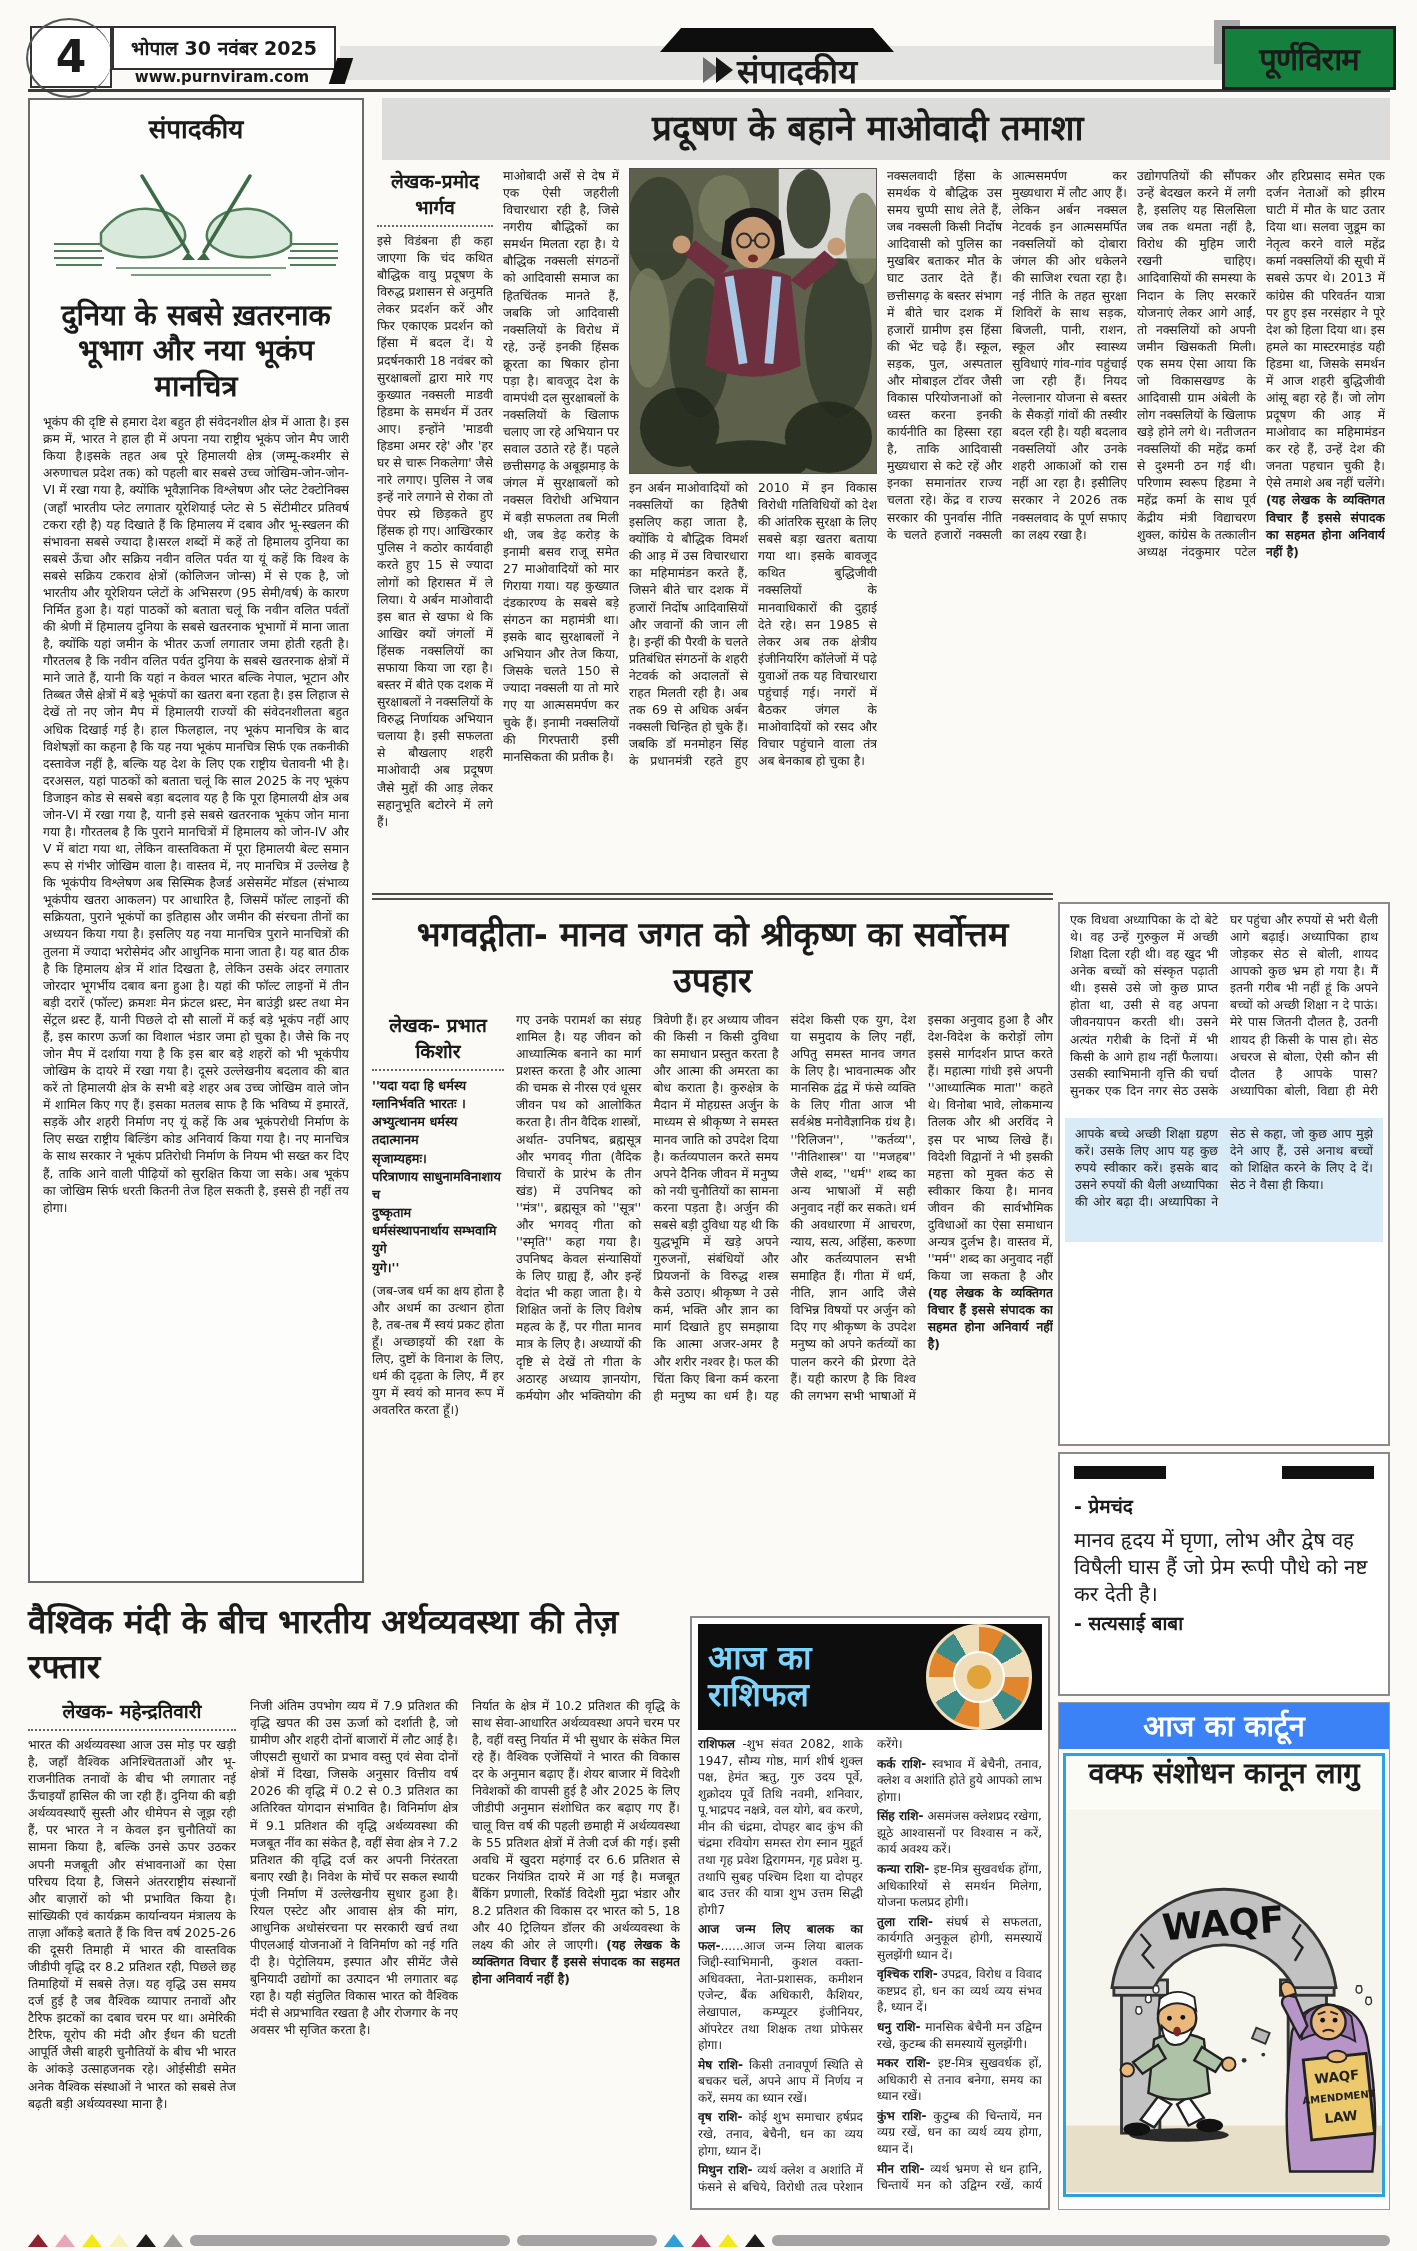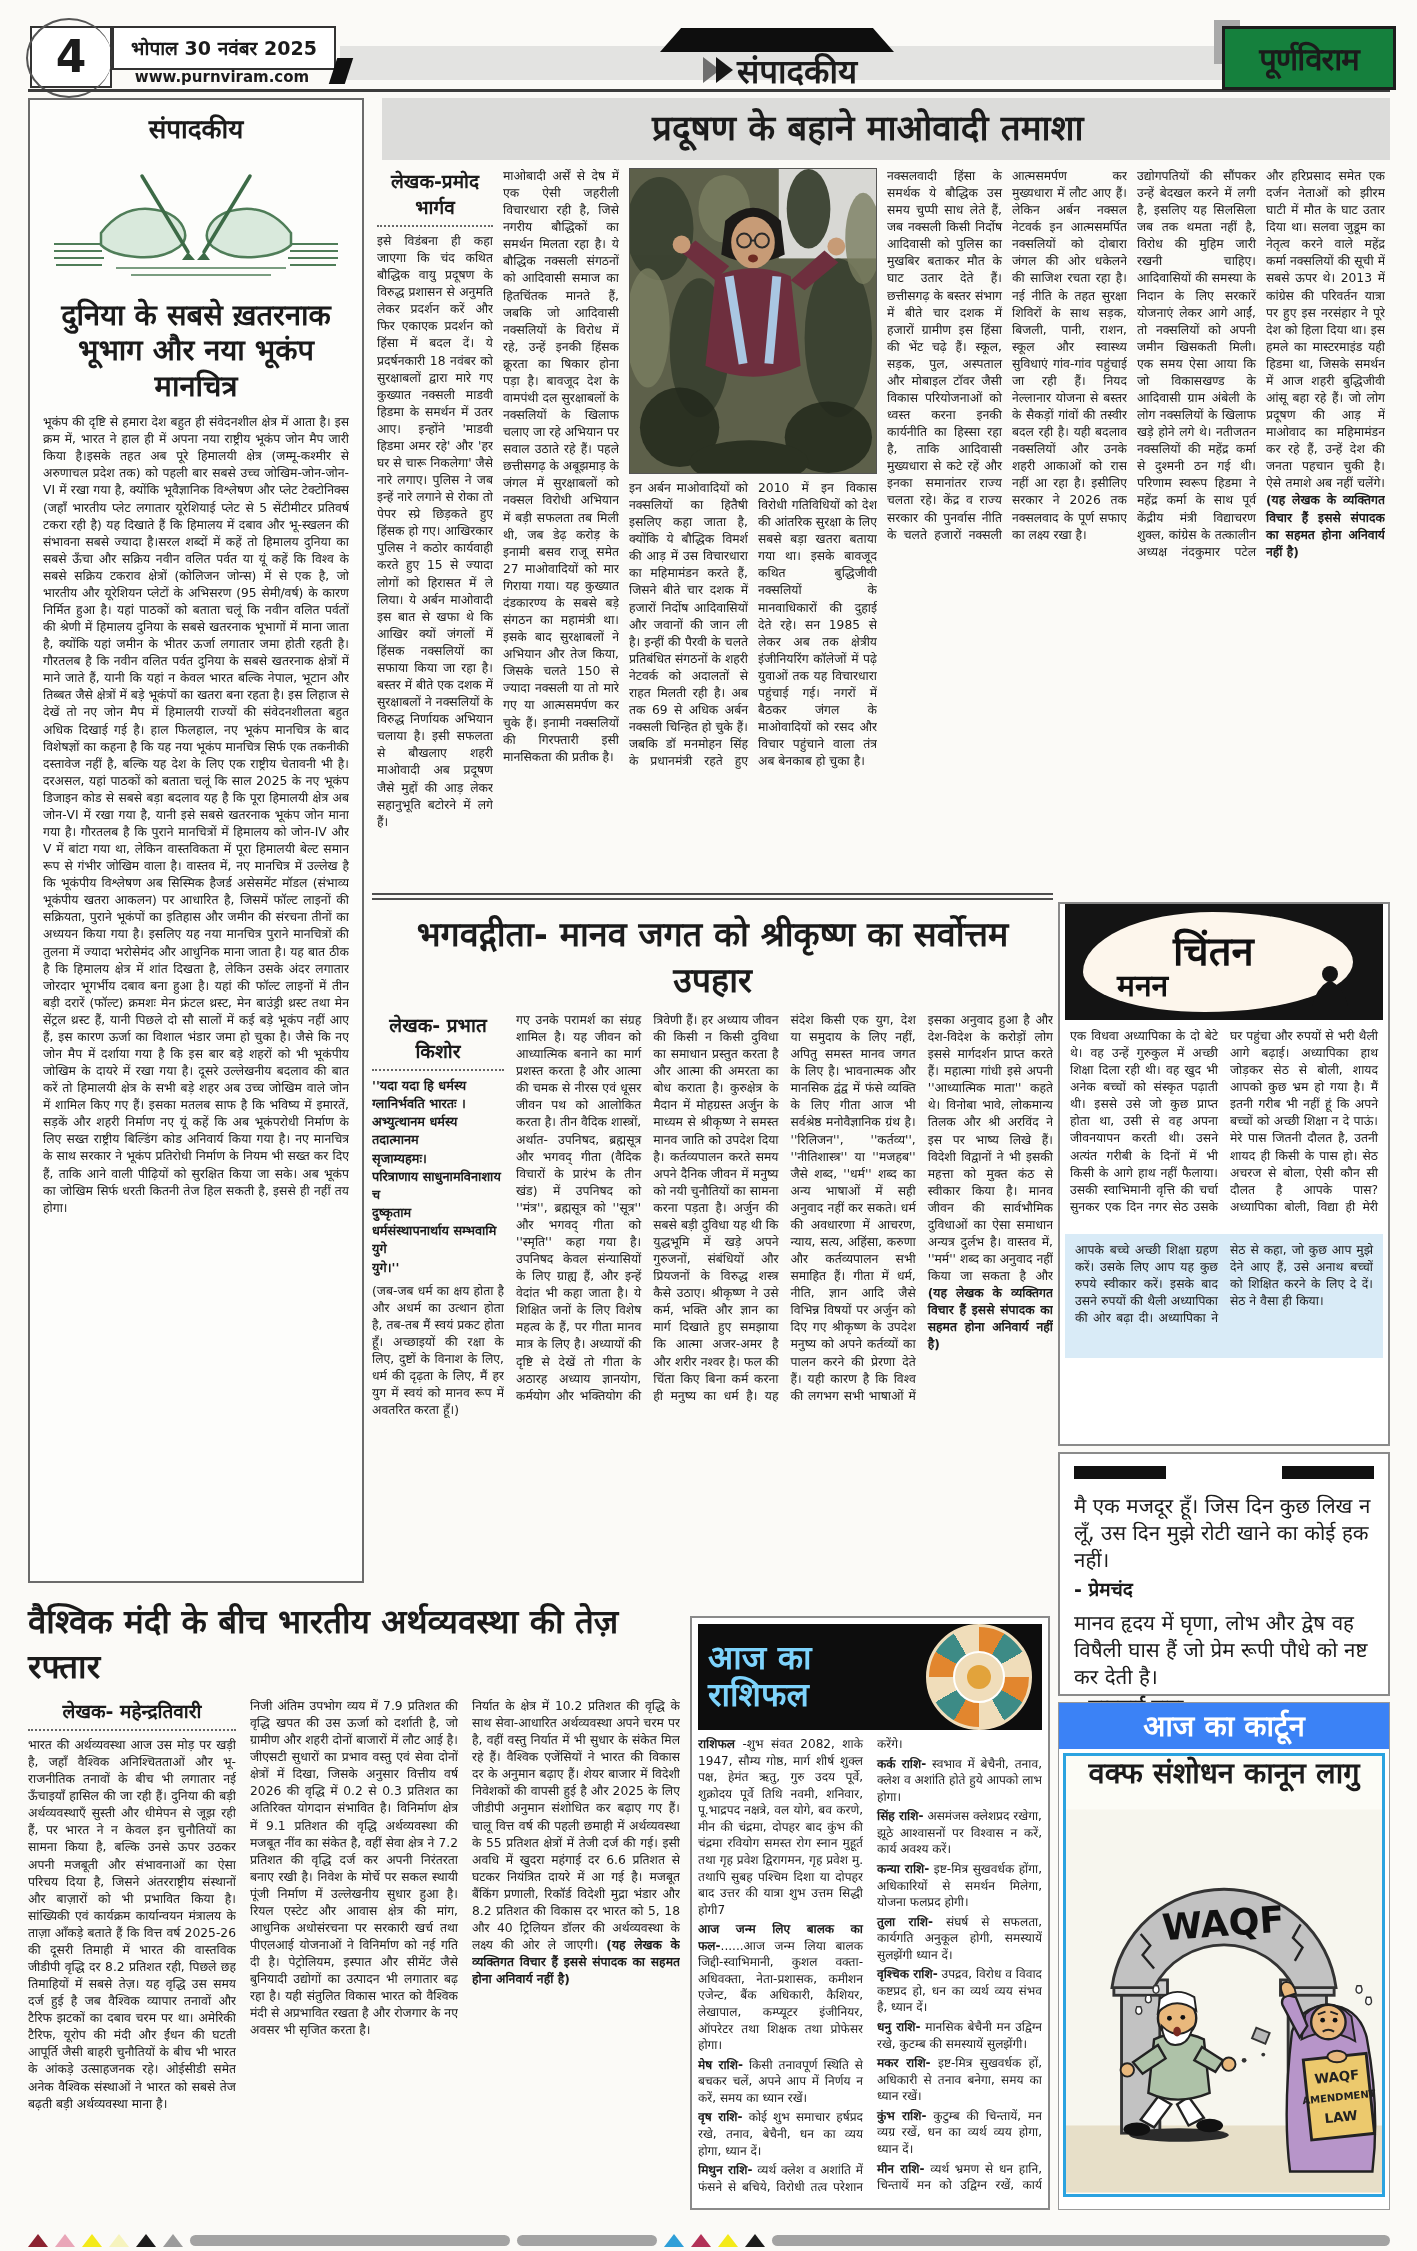--- a/index.html
+++ b/index.html
@@ -234,39 +234,29 @@
         <div class="body-txt">(जब-जब धर्म का क्षय होता है और अधर्म का उत्थान होता है, तब-तब मैं स्वयं प्रकट होता हूँ। अच्छाइयों की रक्षा के लिए, दुष्टों के विनाश के लिए, धर्म की दृढ़ता के लिए, मैं हर युग में स्वयं को मानव रूप में अवतरित करता हूँ।)</div>
       </div>
       <div class="gita-rest body-txt">
         <span>गए उनके परामर्श का संग्रह शामिल है। यह जीवन को आध्यात्मिक बनाने का मार्ग प्रशस्त करता है और आत्मा की चमक से नीरस एवं धूसर जीवन पथ को आलोकित करता है। तीन वैदिक शास्त्रों, अर्थात- उपनिषद, ब्रह्मसूत्र और भगवद् गीता (वैदिक विचारों के प्रारंभ के तीन खंड) में उपनिषद को ''मंत्र'', ब्रह्मसूत्र को ''सूत्र'' और भगवद् गीता को ''स्मृति'' कहा गया है। उपनिषद केवल संन्यासियों के लिए ग्राह्य हैं, और इन्हें वेदांत भी कहा जाता है। ये शिक्षित जनों के लिए विशेष महत्व के हैं, पर गीता मानव मात्र के लिए है। अध्यायों की दृष्टि से देखें तो गीता के अठारह अध्याय ज्ञानयोग, कर्मयोग और भक्तियोग की त्रिवेणी हैं। हर अध्याय जीवन की किसी न किसी दुविधा का समाधान प्रस्तुत करता है और आत्मा की अमरता का बोध कराता है। कुरुक्षेत्र के मैदान में मोहग्रस्त अर्जुन के माध्यम से श्रीकृष्ण ने समस्त मानव जाति को उपदेश दिया है। कर्तव्यपालन करते समय अपने दैनिक जीवन में मनुष्य को नयी चुनौतियों का सामना करना पड़ता है। अर्जुन की सबसे बड़ी दुविधा यह थी कि युद्धभूमि में खड़े अपने गुरुजनों, संबंधियों और प्रियजनों के विरुद्ध शस्त्र कैसे उठाए। श्रीकृष्ण ने उसे कर्म, भक्ति और ज्ञान का मार्ग दिखाते हुए समझाया कि आत्मा अजर-अमर है और शरीर नश्वर है। फल की चिंता किए बिना कर्म करना ही मनुष्य का धर्म है। यह संदेश किसी एक युग, देश या समुदाय के लिए नहीं, अपितु समस्त मानव जगत के लिए है। भावनात्मक और मानसिक द्वंद्व में फंसे व्यक्ति के लिए गीता आज भी सर्वश्रेष्ठ मनोवैज्ञानिक ग्रंथ है। ''रिलिजन'', ''कर्तव्य'', ''नीतिशास्त्र'' या ''मजहब'' जैसे शब्द, ''धर्म'' शब्द का अन्य भाषाओं में सही अनुवाद नहीं कर सकते। धर्म की अवधारणा में आचरण, न्याय, सत्य, अहिंसा, करुणा और कर्तव्यपालन सभी समाहित हैं। गीता में धर्म, नीति, ज्ञान आदि जैसे विभिन्न विषयों पर अर्जुन को दिए गए श्रीकृष्ण के उपदेश मनुष्य को अपने कर्तव्यों का पालन करने की प्रेरणा देते हैं। यही कारण है कि विश्व की लगभग सभी भाषाओं में इसका अनुवाद हुआ है और देश-विदेश के करोड़ों लोग इससे मार्गदर्शन प्राप्त करते हैं। महात्मा गांधी इसे अपनी ''आध्यात्मिक माता'' कहते थे। विनोबा भावे, लोकमान्य तिलक और श्री अरविंद ने इस पर भाष्य लिखे हैं। विदेशी विद्वानों ने भी इसकी महत्ता को मुक्त कंठ से स्वीकार किया है। मानव जीवन की सार्वभौमिक दुविधाओं का ऐसा समाधान अन्यत्र दुर्लभ है। वास्तव में, ''मर्म'' शब्द का अनुवाद नहीं किया जा सकता है और </span>
         <strong class="disc">(यह लेखक के व्यक्तिगत विचार हैं इससे संपादक का सहमत होना अनिवार्य नहीं है)</strong>
       </div>
     </div>
   </div>
 
   <div class="abs daulat">
-    <div class="chintan">
-      <div class="chintan-cloud"></div>
-      <span class="chintan-t1">चिंतन</span>
-      <span class="chintan-t2">मनन</span>
-      <svg width="54" height="54" style="position:absolute;right:26px;bottom:6px;">
-        <circle cx="27" cy="14" r="8" fill="#141414"></circle>
-        <path d="M27,20 q-14,8 -18,26 h36 q-4,-18 -18,-26 z" fill="#141414"></path>
-      </svg>
-    </div>
     <div class="story1">एक विधवा अध्यापिका के दो बेटे थे। वह उन्हें गुरुकुल में अच्छी शिक्षा दिला रही थी। वह खुद भी अनेक बच्चों को संस्कृत पढ़ाती थी। इससे उसे जो कुछ प्राप्त होता था, उसी से वह अपना जीवनयापन करती थी। उसने अत्यंत गरीबी के दिनों में भी किसी के आगे हाथ नहीं फैलाया। उसकी स्वाभिमानी वृत्ति की चर्चा सुनकर एक दिन नगर सेठ उसके घर पहुंचा और रुपयों से भरी थैली आगे बढ़ाई। अध्यापिका हाथ जोड़कर सेठ से बोली, शायद आपको कुछ भ्रम हो गया है। मैं इतनी गरीब भी नहीं हूं कि अपने बच्चों को अच्छी शिक्षा न दे पाऊं। मेरे पास जितनी दौलत है, उतनी शायद ही किसी के पास हो। सेठ अचरज से बोला, ऐसी कौन सी दौलत है आपके पास? अध्यापिका बोली, विद्या ही मेरी सबसे बड़ी दौलत है। दोनों बेटे इसे ही पाकर आगे बढ़ रहे हैं। सेठ ने विनम्रता से आग्रह किया कि फिर भी वह चाहते हैं कि</div>
     <div class="story2">आपके बच्चे अच्छी शिक्षा ग्रहण करें। उसके लिए आप यह कुछ रुपये स्वीकार करें। इसके बाद उसने रुपयों की थैली अध्यापिका की ओर बढ़ा दी। अध्यापिका ने सेठ से कहा, जो कुछ आप मुझे देने आए हैं, उसे अनाथ बच्चों को शिक्षित करने के लिए दे दें। सेठ ने वैसा ही किया।</div>
   </div>
 
   <div class="abs quotes">
     <div class="qbars">
       <div class="qbar"></div>
       <div class="qbar"></div>
     </div>
-    <div class="qtext">मै एक मजदूर हूँ। जिस दिन कुछ लिख न लूँ, उस दिन मुझे रोटी खाने का कोई हक नहीं।</div>
     <div class="qauth">- प्रेमचंद</div>
     <div class="qtext">मानव हृदय में घृणा, लोभ और द्वेष वह विषैली घास हैं जो प्रेम रूपी पौधे को नष्ट कर देती है।</div>
     <div class="qauth">- सत्यसाई बाबा</div>
   </div>
 
   <div class="abs cartoon">
     <div class="cartoon-hd">आज का कार्टून</div>
     <div class="cartoon-inner">
       <div class="cartoon-cap">वक्फ संशोधन कानून लागु</div>
       <svg viewBox="0 0 330 400">

